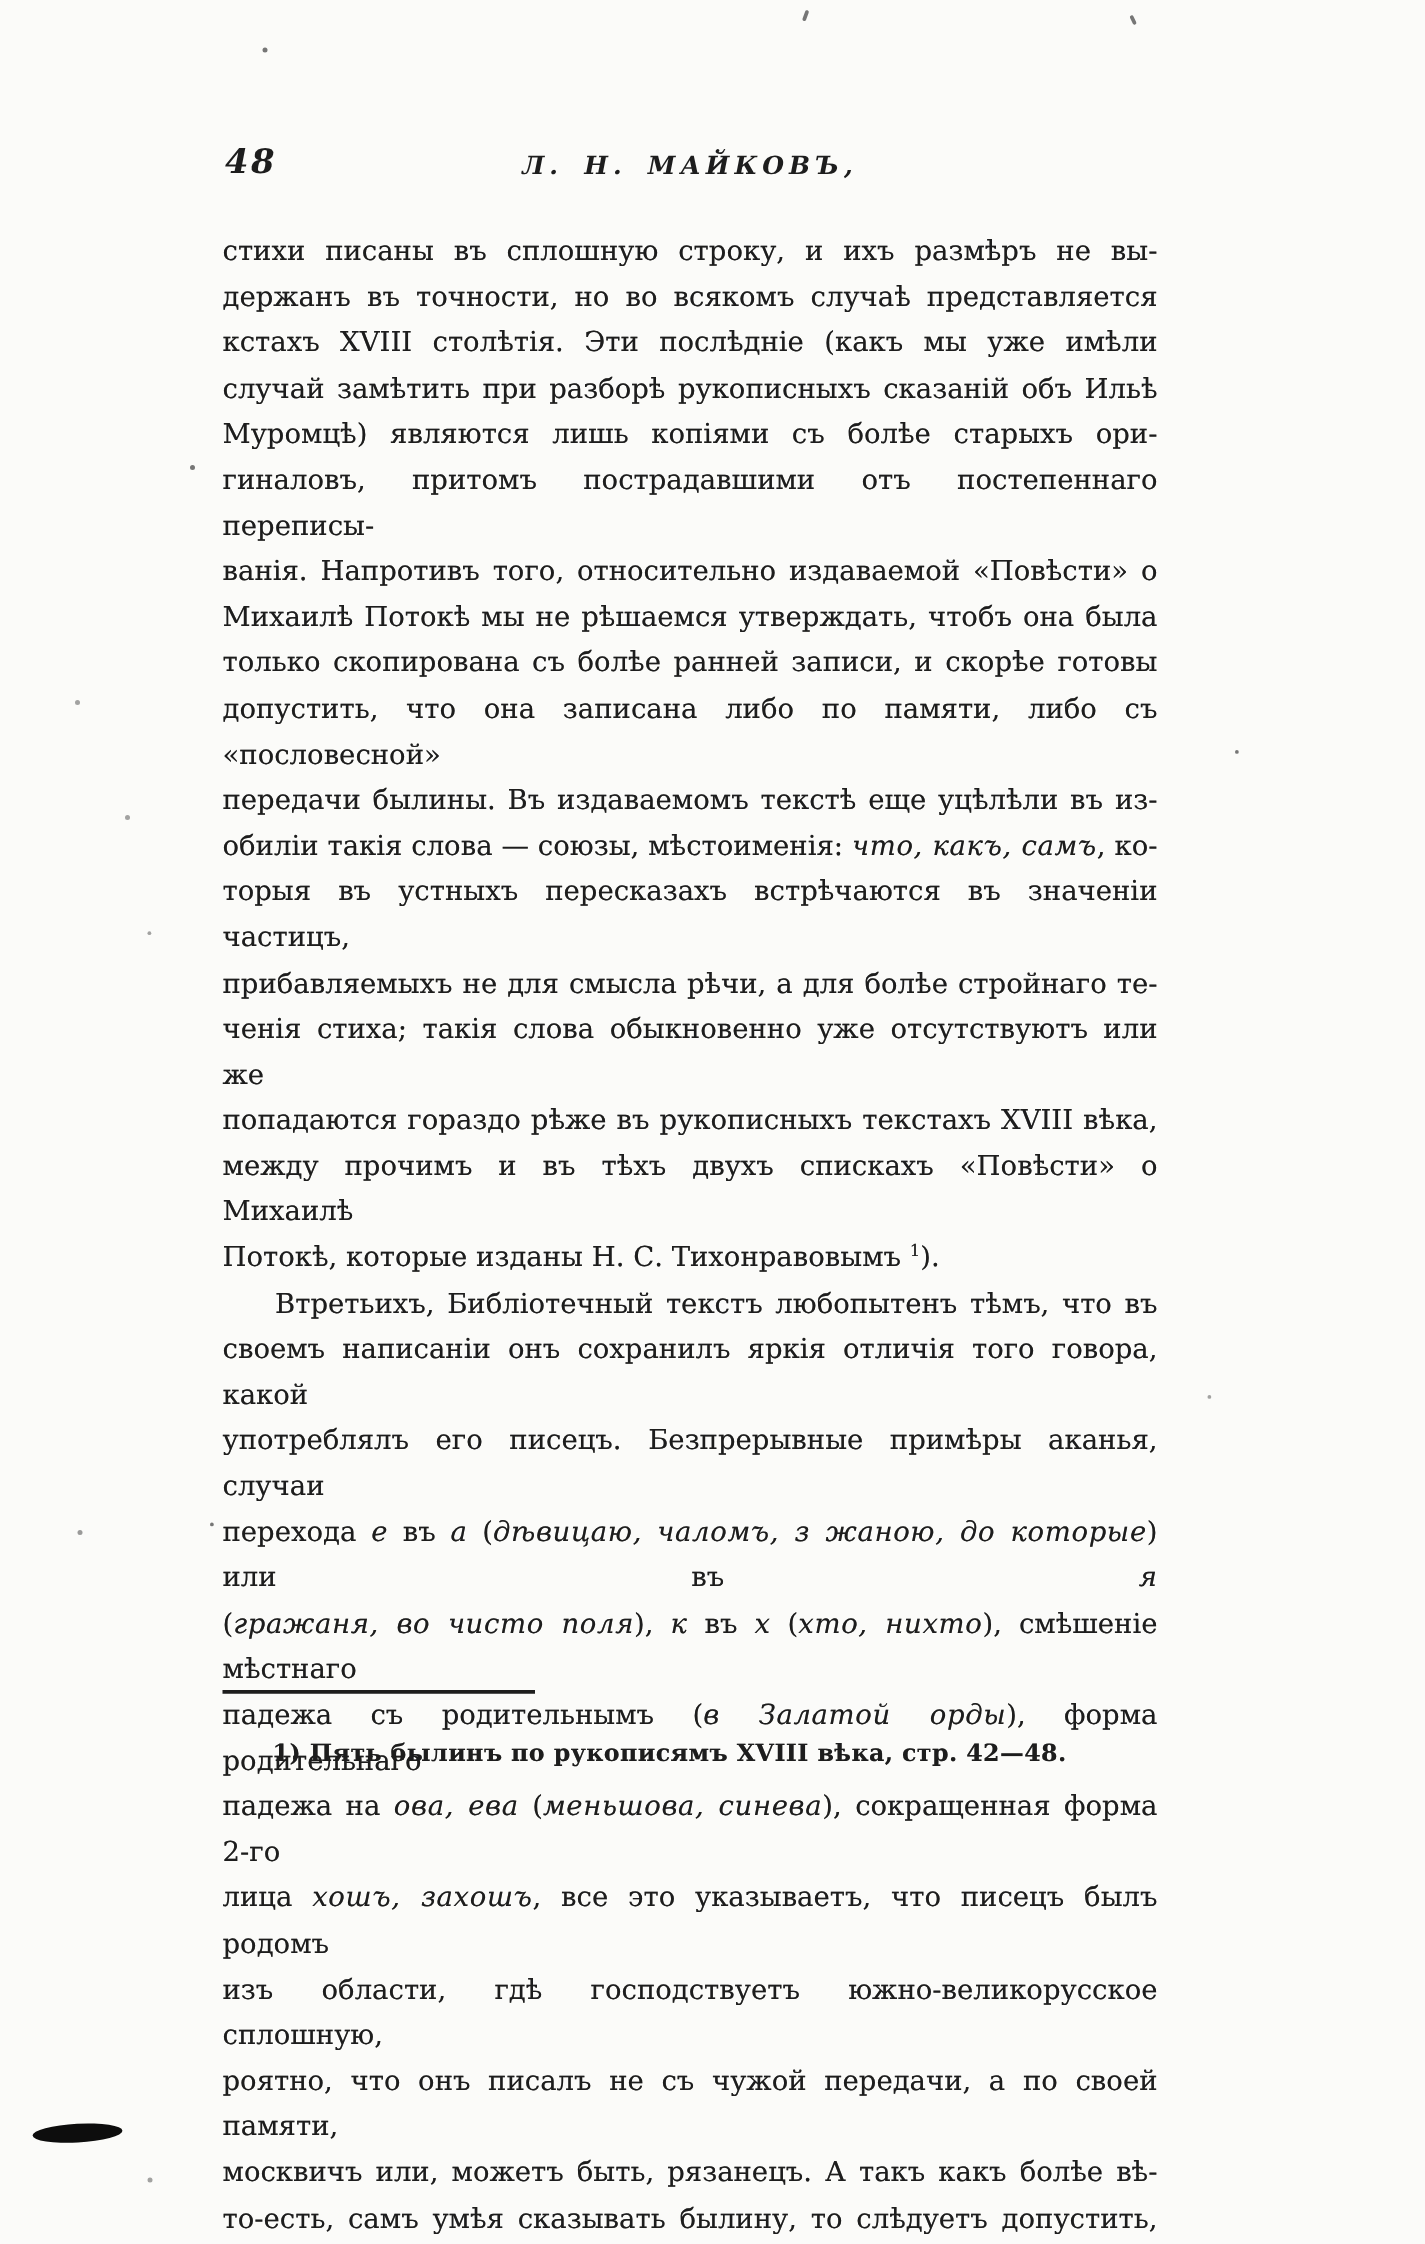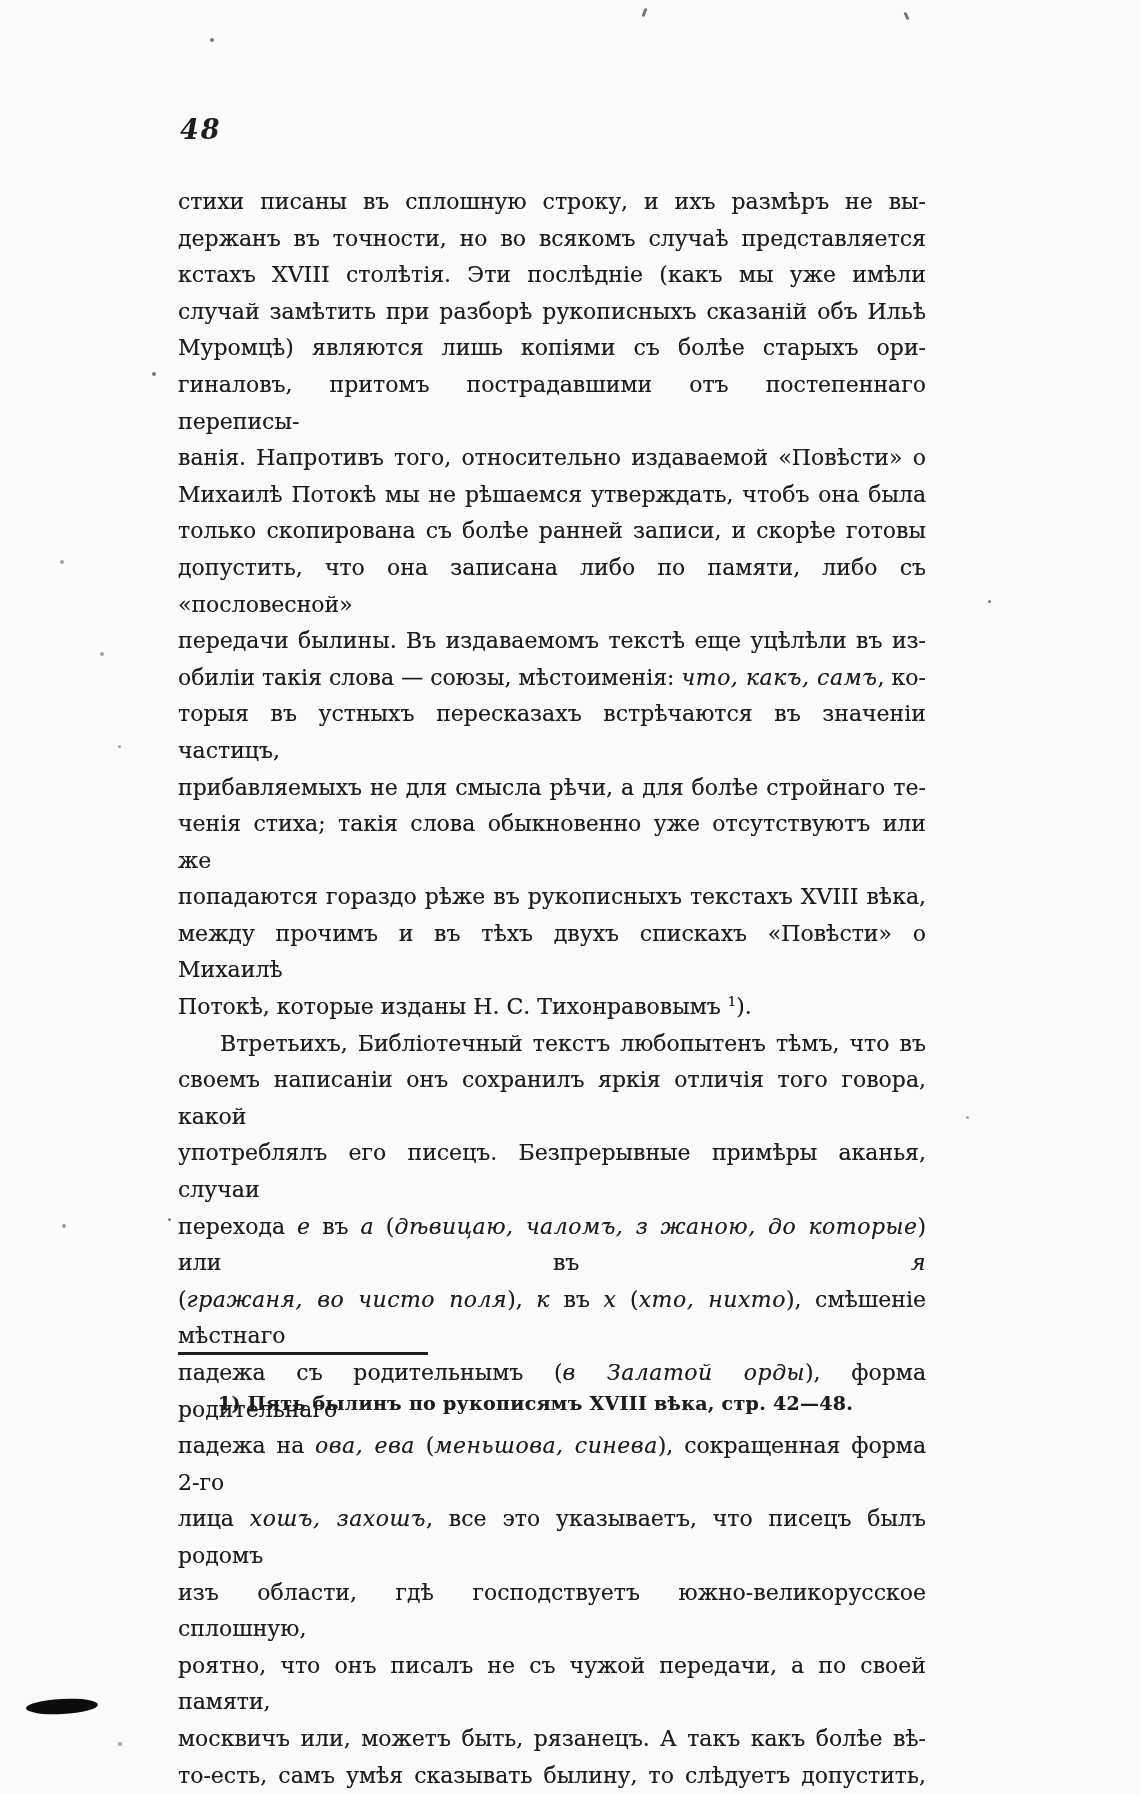--- a/index.html
+++ b/index.html
@@ -122,20 +122,21 @@
   .speck.s11 { left: 643px; top: 8px; width: 3px; height: 9px; border-radius: 2px; transform: rotate(20deg); }
   .speck.s12 { left: 905px; top: 12px; width: 3px; height: 8px; border-radius: 2px; transform: rotate(-25deg); }
 </style>
 </head>
 <body>
 
 <div class="page">
 
   <div class="header-row">
     <span class="page-number">48</span>
+    <span class="running-header">Л. Н. МАЙКОВЪ,</span>
   </div>
 
   <div class="text-block">
       <div>
         <div class="line just"><span>стихи писаны въ сплошную строку, и ихъ размѣръ не вы-</span></div>
         <div class="line just"><span>держанъ въ точности, но во всякомъ случаѣ представляется</span></div>
         <div class="line just"><span>кстахъ XVIII столѣтія. Эти послѣдніе (какъ мы уже имѣли</span></div>
         <div class="line just"><span>случай замѣтить при разборѣ рукописныхъ сказаній объ Ильѣ</span></div>
         <div class="line just"><span>Муромцѣ) являются лишь копіями съ болѣе старыхъ ори-</span></div>
         <div class="line just"><span>гиналовъ, притомъ пострадавшими отъ постепеннаго переписы-</span></div>

